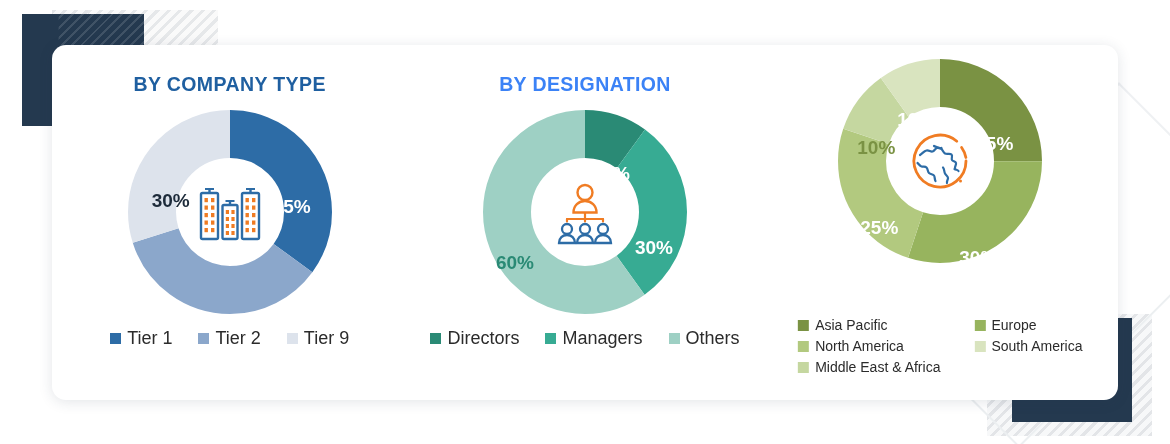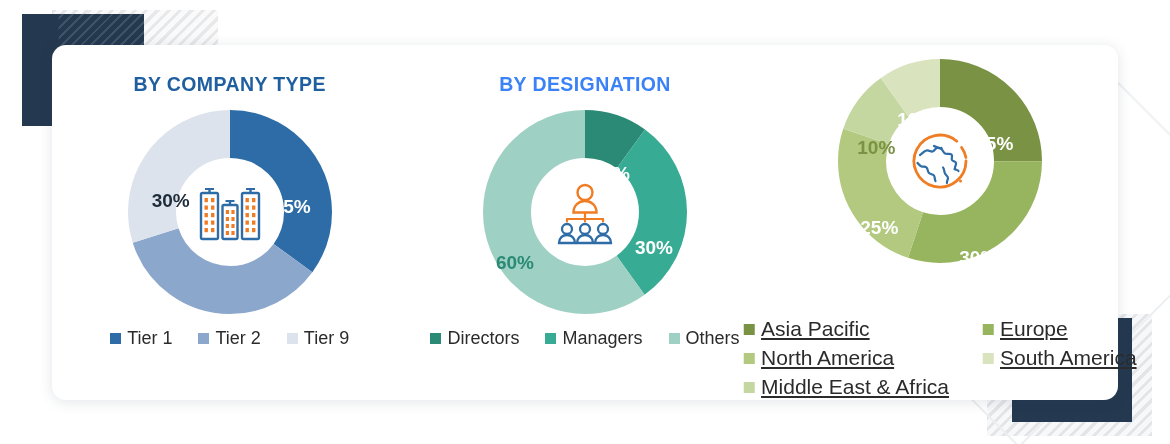--- a/index.html
+++ b/index.html
@@ -93,21 +93,21 @@
     display:flex;justify-content:center;
     font-size:18px;color:#2b2b2b;
   }
   .legend.row{gap:26px;}
   .legend-item{display:flex;align-items:center;gap:6px;white-space:nowrap;}
   .swatch{width:11px;height:11px;display:inline-block;flex:0 0 auto;}
   .legend-grid{
     position:absolute;left:50%;transform:translateX(-50%);
     display:grid;grid-template-columns:auto auto;
     column-gap:34px;row-gap:5px;
-    font-size:21px;color:#2b2b2b;text-decoration:underline;
+    font-size:14px;color:#2b2b2b;
   }
 </style>
 </head>
 <body>
 
 <div class="stage">
 
   <div class="deco-hatch-tl"></div>
   <div class="deco-hatch-tl2"></div>
   <div class="deco-L-tl"></div>

